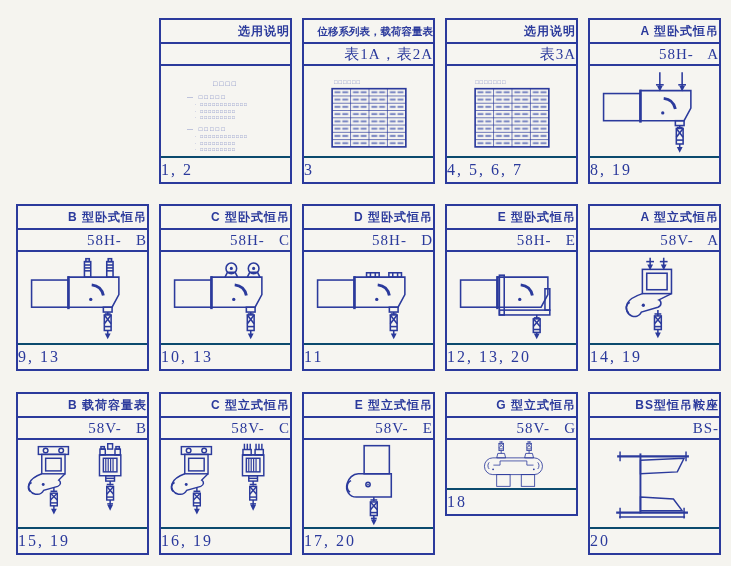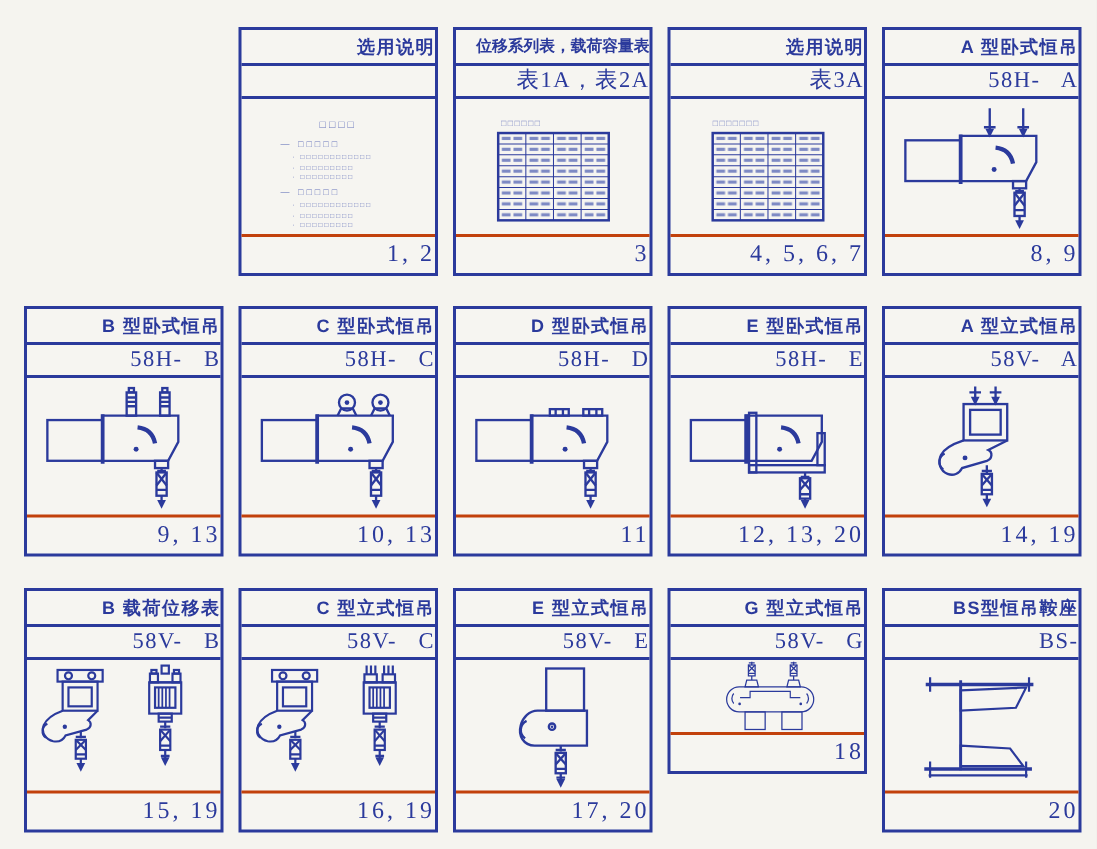--- a/index.html
+++ b/index.html
@@ -26,24 +26,24 @@
   .hd.t-sm{font-size:10.5px;letter-spacing:0;}
   .sub{
     height:20px;line-height:20px;text-align:right;
     font-family:"Liberation Serif", serif;
     font-size:15px;letter-spacing:1px;white-space:pre;
     border-bottom:2px solid #2b3a9c;
   }
   .body{flex:1;display:flex;align-items:center;justify-content:center;overflow:hidden;}
   .body svg{display:block;width:100%;height:100%;}
   .ft{
-    height:24px;line-height:23px;text-align:right;
+    height:24px;line-height:23px;text-align:left;
     font-family:"Liberation Serif", serif;
     font-size:16px;letter-spacing:2px;white-space:pre;
-    border-top:2px solid #c2410c;
+    border-top:2px solid #0c4a6e;
   }
   
   .notes{width:100%;height:100%;color:#6a77bd;padding-top:14px;box-sizing:border-box;}
   .nl0{font-size:7px;text-align:center;letter-spacing:2px;margin-bottom:7px;}
   .nlh{font-size:6px;letter-spacing:2px;margin:5px 0 2px 26px;}
   .nls{font-size:4.6px;letter-spacing:1.2px;margin:1.5px 0 1.5px 34px;}
   .gap{margin-top:6px;}
 </style>
 </head>
 <body>
@@ -157,21 +157,21 @@
             <line x1="96" y1="61" x2="89" y2="70"></line>
           <line x1="89" y1="73" x2="96" y2="73"></line>
           <line x1="92.5" y1="77" x2="92.5" y2="83"></line>
         </g>
         <circle cx="75" cy="45" r="1.7" fill="currentColor"></circle>
         <path d="M72,23 l-3,-6 h6 z" fill="currentColor"></path>
         <path d="M95,23 l-3,-6 h6 z" fill="currentColor"></path>
         <path d="M92.5,86 l-3,-6 h6 z" fill="currentColor"></path>
       </svg>
     </div>
-    <div class="ft">8, 9</div>
+    <div class="ft">8, 19</div>
   </div>
 
   <div class="cell" style="left:16px;top:204px;height:167px">
     <div class="hd">B 型卧式恒吊</div>
     <div class="sub">58H-   B</div>
     <div class="body">
       <svg viewBox="0 0 133 86">
         <g stroke="currentColor" fill="none" stroke-width="1.6">
           <rect x="14" y="25" width="38" height="28"></rect>
           <path d="M52,22 H104 V40 L97,53 H52 Z"></path>
@@ -320,21 +320,21 @@
         <circle cx="55" cy="51" r="1.7" fill="currentColor"></circle>
         <path d="M62,15 l-3,-6 h6 z" fill="currentColor"></path>
         <path d="M76,15 l-3,-6 h6 z" fill="currentColor"></path>
         <path d="M70,85 l-3,-6 h6 z" fill="currentColor"></path>
       </svg>
     </div>
     <div class="ft">14, 19</div>
   </div>
 
   <div class="cell" style="left:16px;top:392px;height:163px">
-    <div class="hd">B 载荷位移表</div>
+    <div class="hd">B 载荷容量表</div>
     <div class="sub">58V-   B</div>
     <div class="body">
       <svg viewBox="0 0 133 86">
         <g stroke="currentColor" fill="none" stroke-width="1.5">
           <rect x="21" y="5" width="31" height="8"></rect>
           <circle cx="28.5" cy="9" r="2.4"></circle>
             <circle cx="44.5" cy="9" r="2.4"></circle>
           <rect x="24.5" y="13" width="24" height="20"></rect>
           <rect x="28.5" y="17" width="16" height="13"></rect>
           <path d="M24.5,33 C19,35 13.5,38 11.5,43 C9.5,48 13,53 18,54 C22,54.7 25,53 26.5,50 L41,46 C44.5,44.5 44.5,41 42,39.5 L48.5,33"></path>

